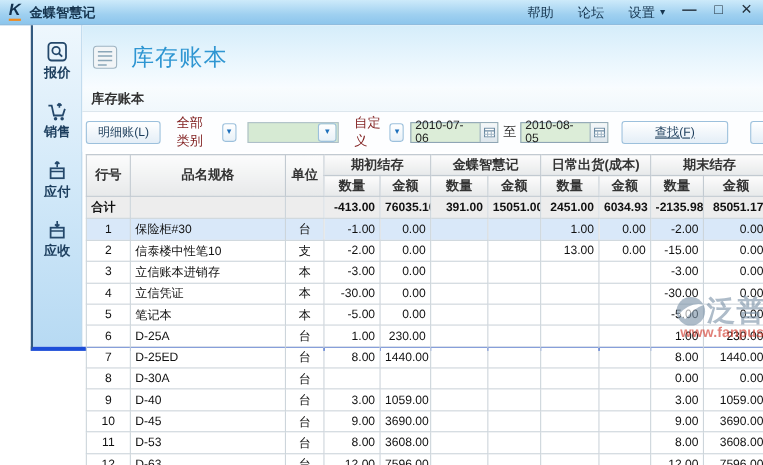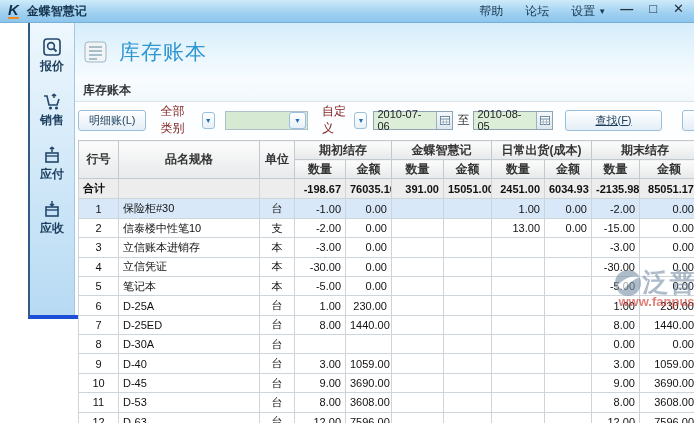--- a/index.html
+++ b/index.html
@@ -269,21 +269,21 @@
                 <th>金额</th>
                 <th>数量</th>
                 <th>金额</th>
               </tr>
             </thead>
           <tbody id="tbody">
               <tr class="total-row">
                 <td>合计</td>
                 <td class="name-cell"></td>
                 <td class="ctr"></td>
-                <td class="num">-198.67</td>
+                <td class="num">-413.00</td>
                 <td class="num">76035.10</td>
                 <td class="num">391.00</td>
                 <td class="num">15051.00</td>
                 <td class="num">2451.00</td>
                 <td class="num">6034.93</td>
                 <td class="num">-2135.98</td>
                 <td class="num">85051.17</td>
               </tr>
               <tr class="data-row selected">
                 <td class="ctr">1</td>

